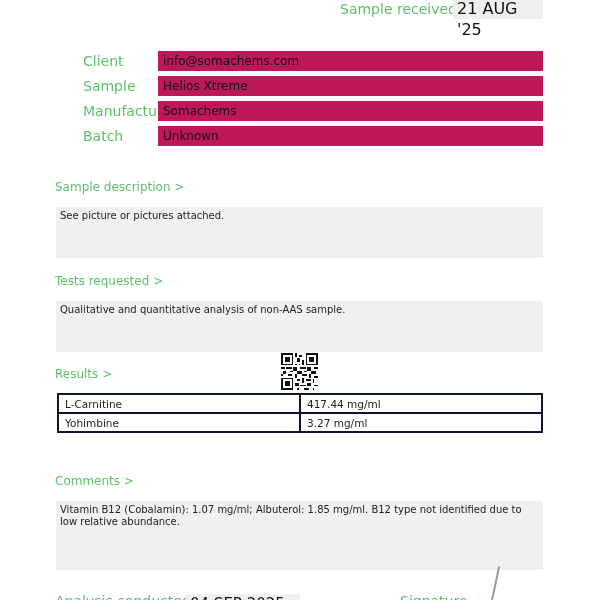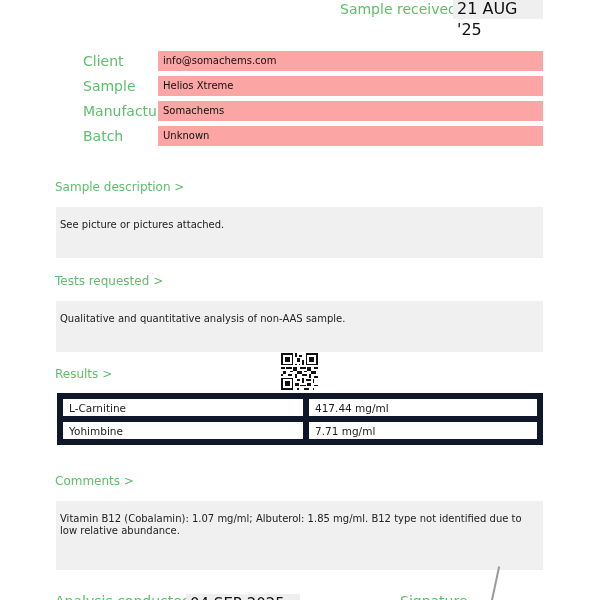--- a/index.html
+++ b/index.html
@@ -10,32 +10,32 @@
     color: #222;
   }
   .green { color: #5cbf6a; }
   .abs { position: absolute; }
 
   .received-label { left: 340px; top: 0px; font-size: 14px; line-height: 18px; }
   .received-value { left: 453px; top: -2px; width: 90px; height: 21px; background: #efefef;
     font-size: 16px; line-height: 21px; padding-left: 4px; box-sizing: border-box; color: #111; }
 
   .info-label { left: 55px; font-size: 14px; line-height: 18px; margin-left: 28px; }
-  .info-value { left: 158px; width: 385px; height: 20px; background: #fca5a5;
-    font-size: 10px; line-height: 20px; padding-left: 5px; box-sizing: border-box; color: #111; }
+  .info-value { left: 158px; width: 385px; height: 20px; background: #be185d;
+    font-size: 12px; line-height: 20px; padding-left: 5px; box-sizing: border-box; color: #111; }
 
   .section-label { left: 55px; font-size: 12px; line-height: 18px; text-align: right; }
   .box { left: 56px; width: 487px; background: #f0f0f0; font-size: 10px; line-height: 12px;
-    padding: 12px 4px; box-sizing: border-box; color: #222; }
+    padding: 3px 4px; box-sizing: border-box; color: #222; }
 
   .qr { left: 281px; top: 353px; width: 37px; height: 37px; }
 
   table.results { position: absolute; left: 57px; top: 393px; width: 486px;
     border-collapse: collapse; font-size: 10.5px; }
-  table.results td { border: 6px solid #0f172a; height: 17px; padding: 0 6px; color: #222; }
+  table.results td { border: 2px solid #0f172a; height: 17px; padding: 0 6px; color: #222; }
   table.results td.col1 { width: 228px; }
 
   .sig-line { left: 494px; top: 566px; width: 2px; height: 40px; background: #9a9a9a;
     transform: rotate(12deg); }
 </style>
 </head>
 <body>
 
 <div class="abs received-label green">Sample received &gt;</div>
 <div class="abs received-value">21 AUG '25</div>
@@ -111,21 +111,21 @@
 </svg>
 
 <table class="results">
   <tbody>
       <tr>
     <td class="col1">L-Carnitine</td>
     <td>417.44 mg/ml</td>
   </tr>
   <tr>
     <td class="col1">Yohimbine</td>
-    <td>7.71 mg/ml</td>
+    <td>3.27 mg/ml</td>
   </tr>
 </tbody>
   </table>
 
 <div class="abs section-label green" style="top:472px">Comments &gt;</div>
 <div class="abs box" style="top:501px;height:69px;padding-right:20px">Vitamin B12 (Cobalamin): 1.07 mg/ml; Albuterol: 1.85 mg/ml. B12 type not identified due to low relative abundance.</div>
 
 <div class="abs green" style="left:55px;top:592px;font-size:14px;line-height:18px">Analysis conducted &gt;</div>
 <div class="abs" style="left:186px;top:594px;width:114px;height:20px;background:#efefef;font-size:15px;line-height:20px;padding-left:4px;box-sizing:border-box;color:#111">04 SEP 2025</div>
 <div class="abs green" style="left:400px;top:592px;font-size:14px;line-height:18px">Signature</div>

